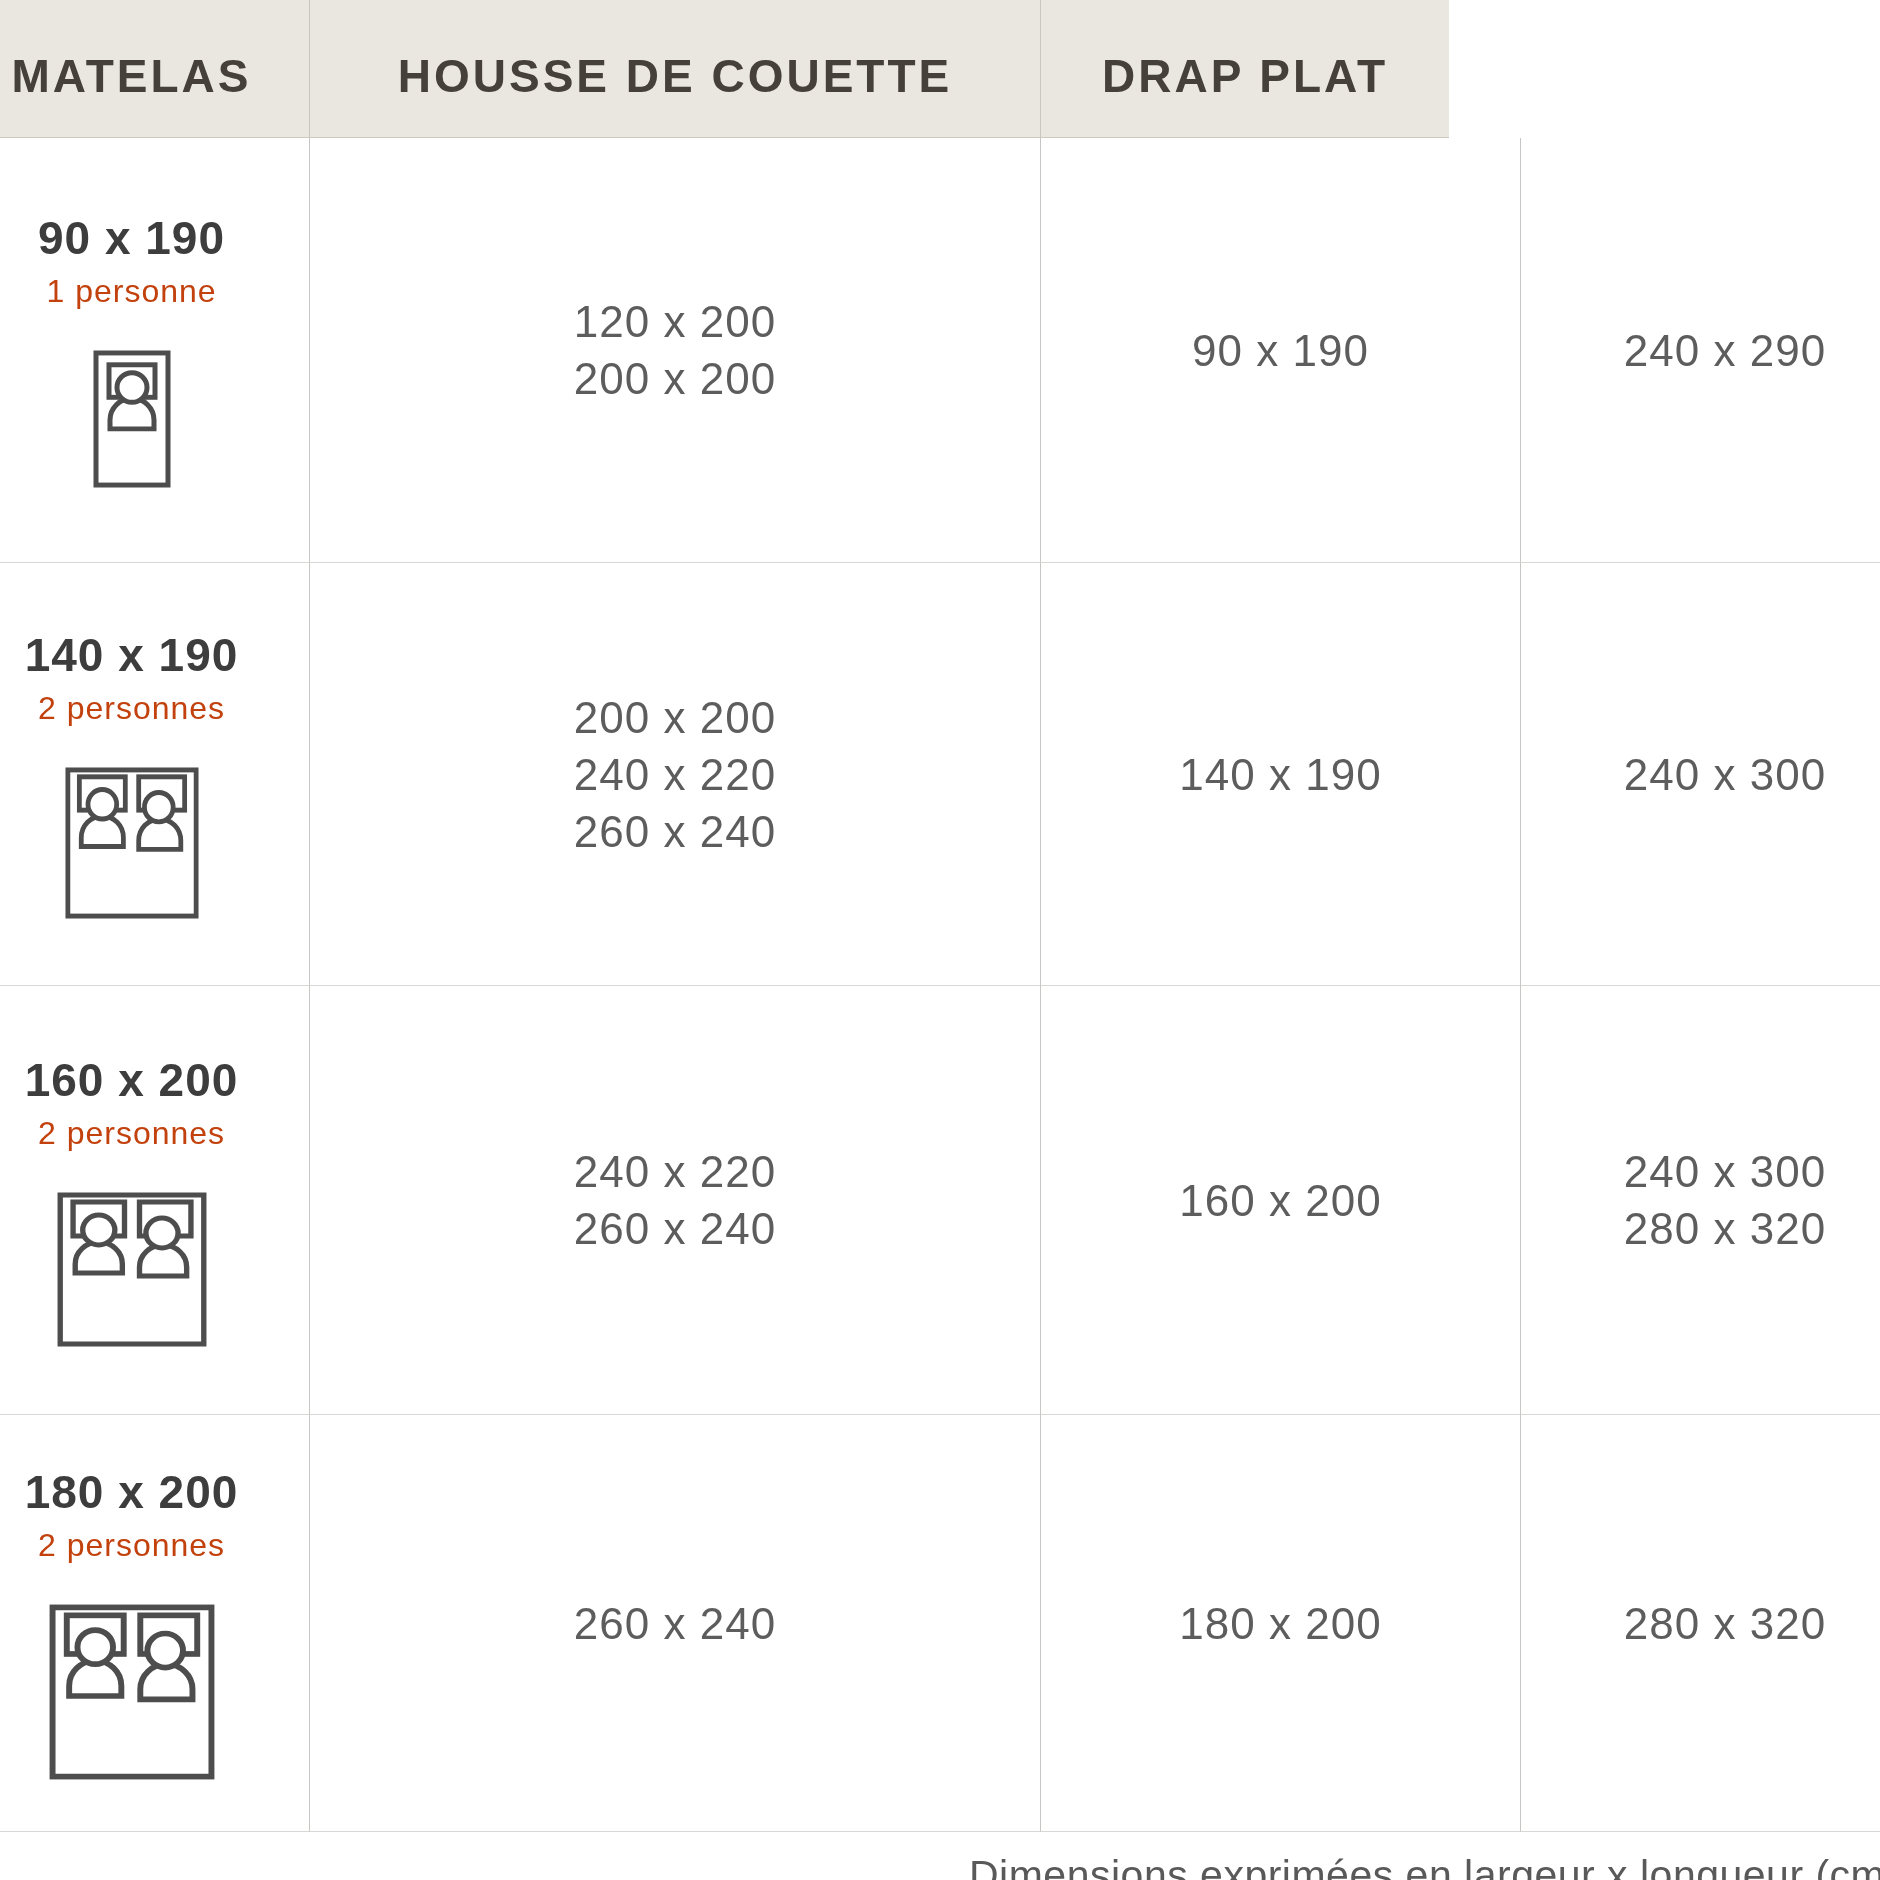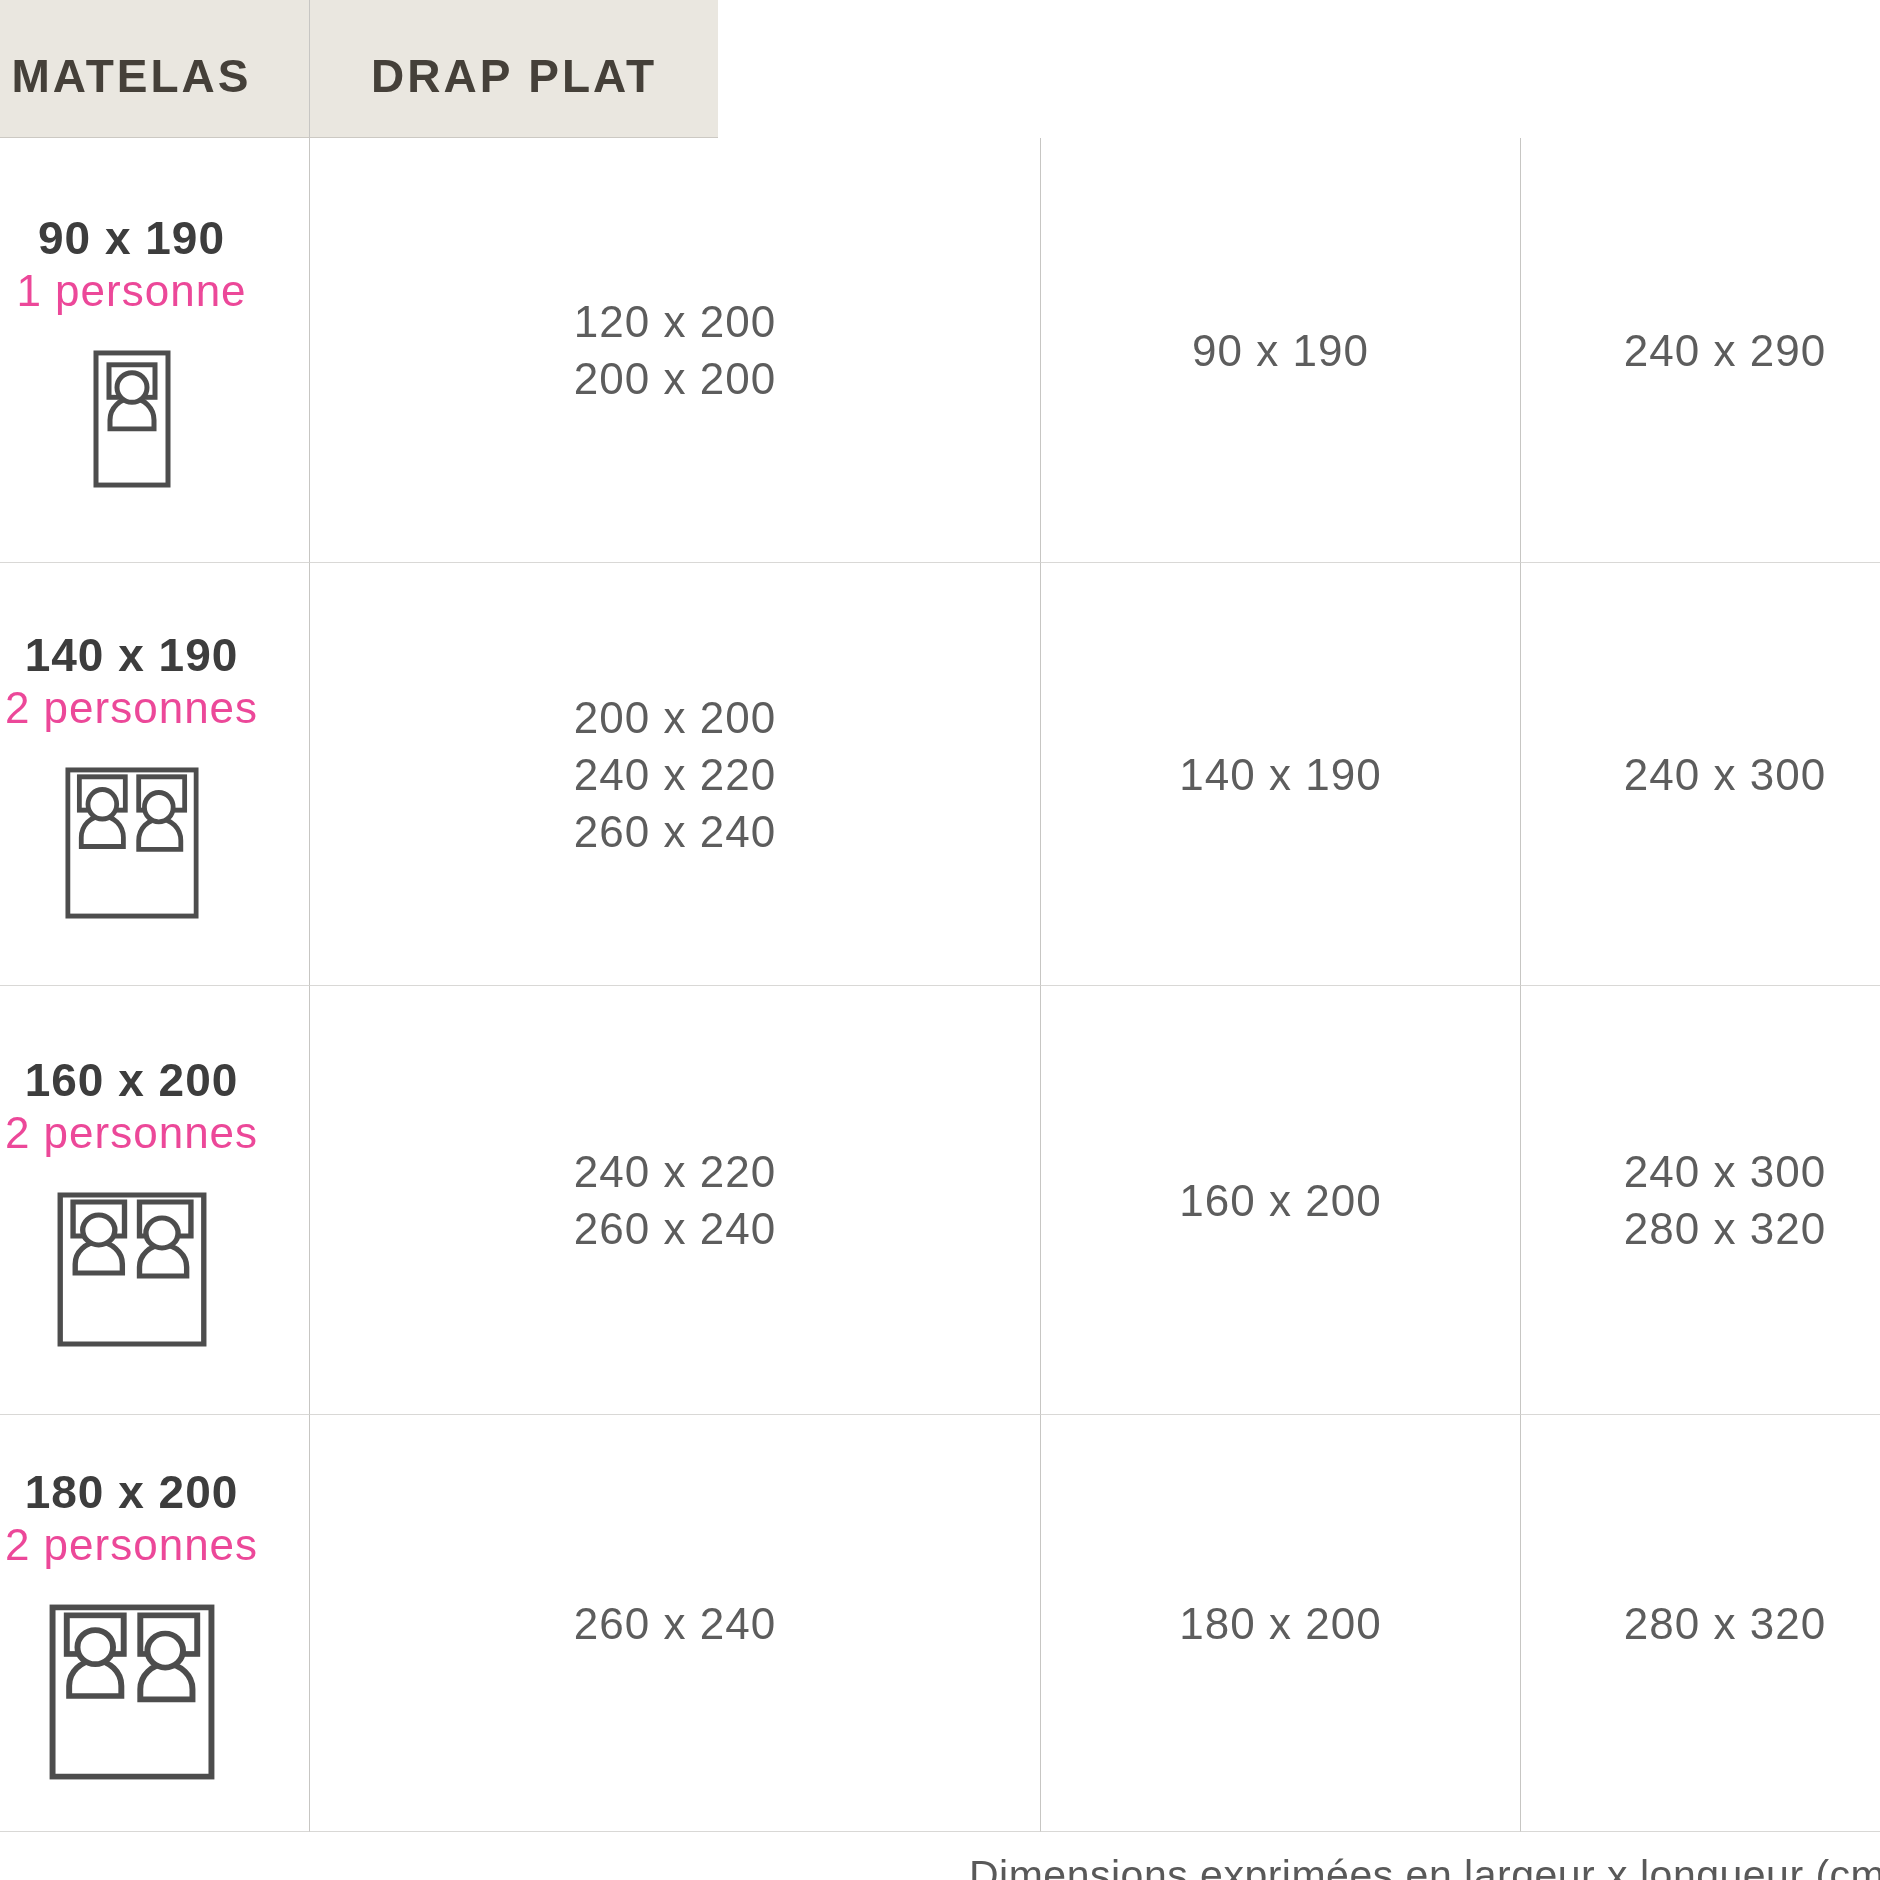--- a/index.html
+++ b/index.html
@@ -37,21 +37,21 @@
   .r4 .cell{height:417px;}
   .val{
     font-size:44px;line-height:57px;letter-spacing:1px;color:#5d5d5d;
     white-space:nowrap;
   }
   .size{
     font-size:46px;line-height:52px;font-weight:bold;letter-spacing:1px;color:#3d3d3d;
     white-space:nowrap;
   }
   .persons{
-    font-size:44px;line-height:54px;letter-spacing:1px;color:#ec4899;
+    font-size:32px;line-height:54px;letter-spacing:1px;color:#c2410c;
     white-space:nowrap;
   }
   .bed{margin-top:32px;display:block;}
   .r1 .bed{width:78px;height:138px;}
   .r2 .bed{width:134px;height:152px;}
   .r3 .bed{width:150px;height:155px;}
   .r4 .bed{width:166px;height:176px;}
   .bed *{stroke:#4d4d4d;stroke-width:5;}
   .bed .frame,.bed .pillow{fill:none;}
   .bed .body{fill:#ffffff;}
@@ -60,20 +60,21 @@
     font-size:41px;letter-spacing:0.5px;color:#595959;white-space:nowrap;
   }
 </style>
 </head>
 <body>
 
 <div class="tbl">
 
   <div class="flexrow thead">
     <div class="cell th c1">MATELAS</div>
+    <div class="cell th c2">HOUSSE DE COUETTE</div>
     <div class="cell th c4">DRAP PLAT</div>
   </div>
 
   <div class="flexrow row r1">
     <div class="cell c1">
       <div class="size">90 x 190</div>
       <div class="persons">1 personne</div>
       <svg class="bed" viewBox="0 0 78 140" preserveAspectRatio="none">
         <rect class="frame" x="3" y="3" width="72" height="134"></rect>
         <rect class="pillow" x="16" y="15" width="46" height="33"></rect>

